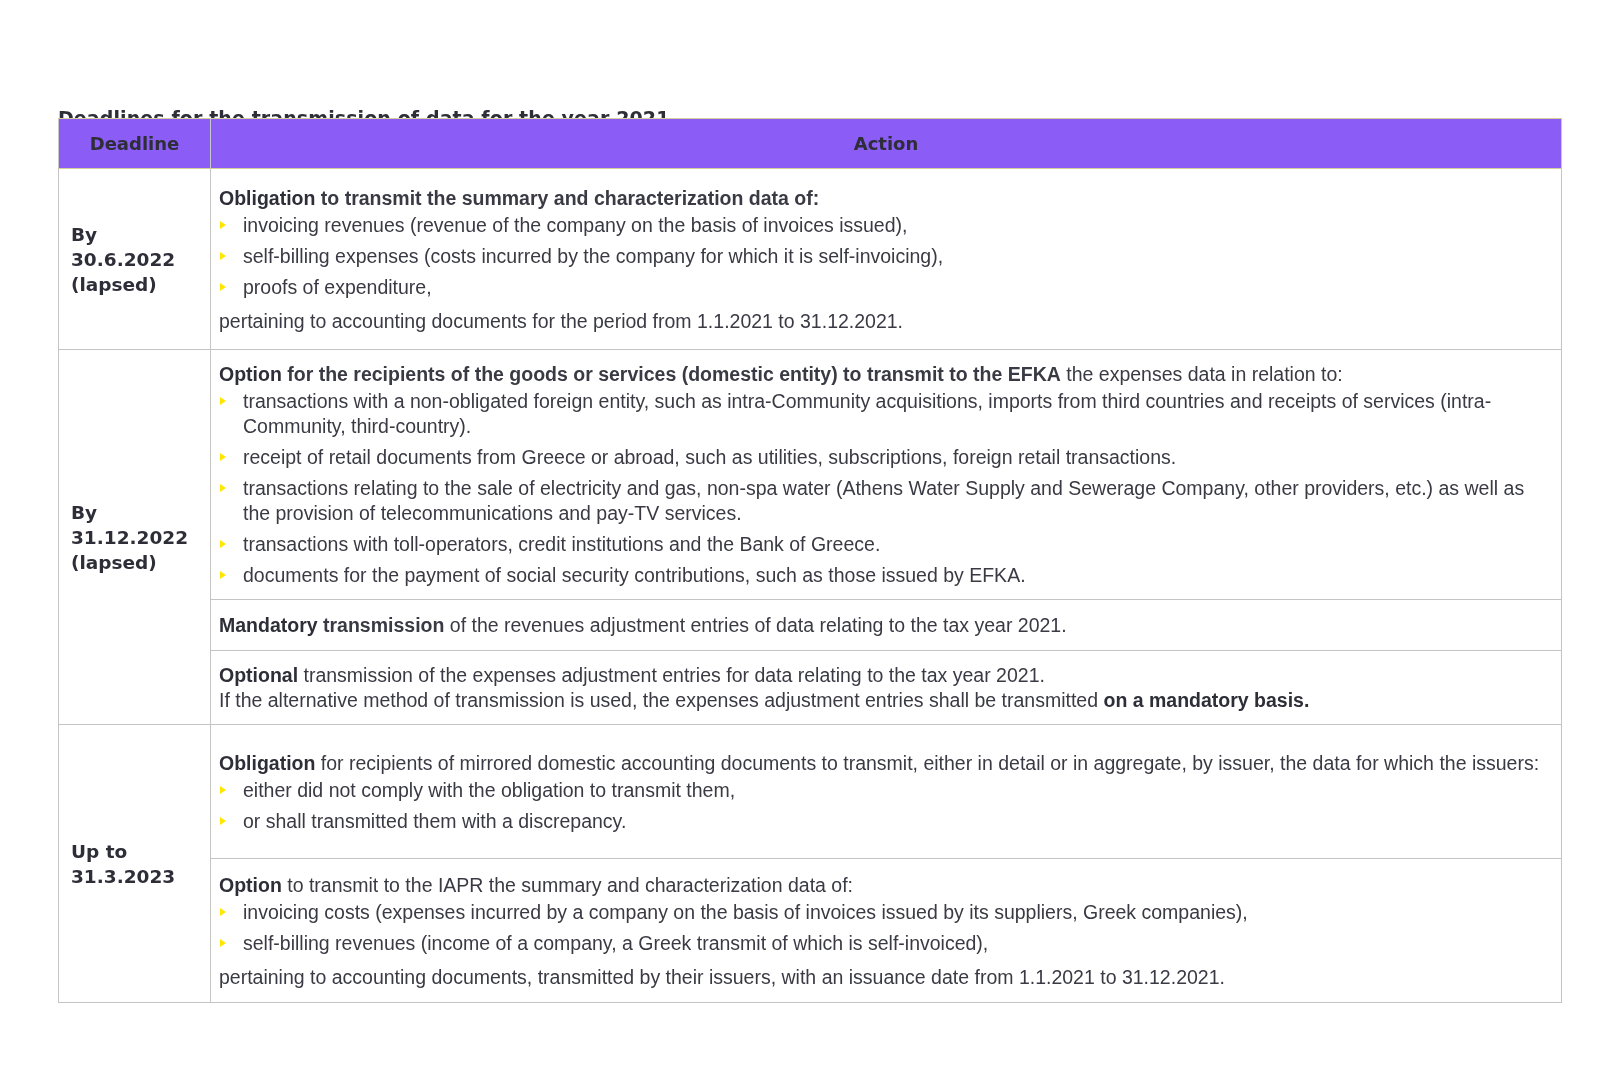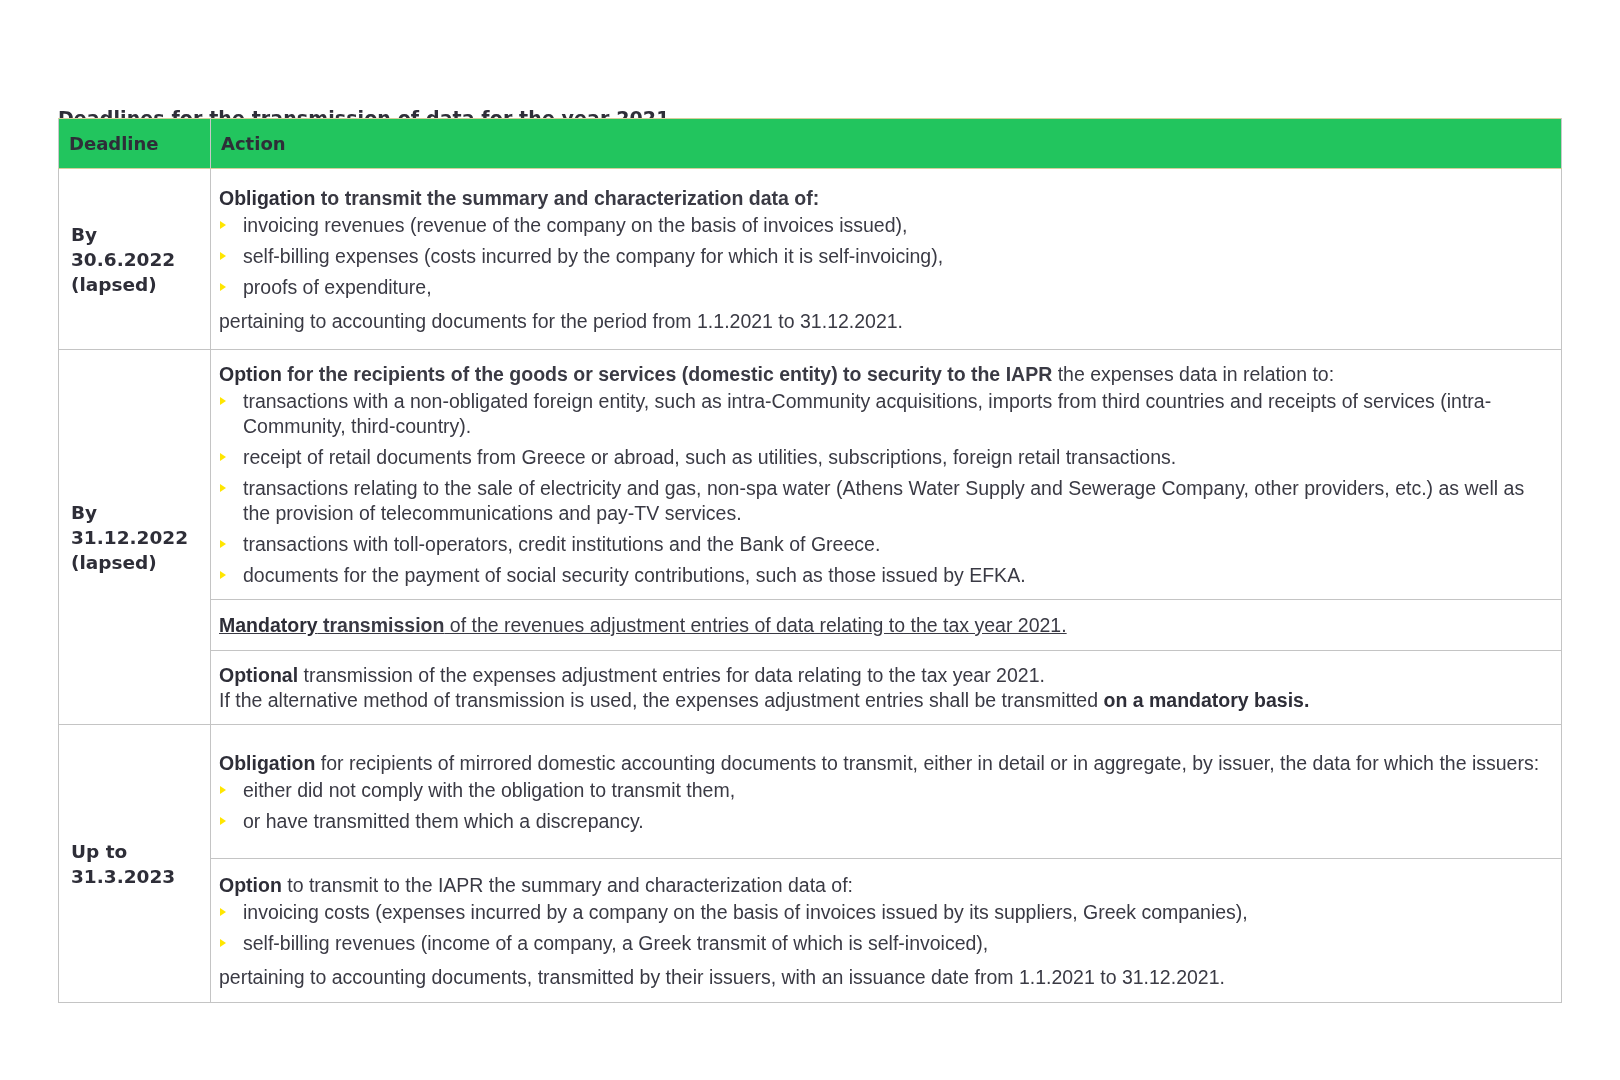--- a/index.html
+++ b/index.html
@@ -11,22 +11,22 @@
   .page-title {
     position: absolute; left: 58px; top: 66px;
     font-size: 19px; font-weight: bold; color: #2e2e38; letter-spacing: 0.1px; margin-top: 41px;
   }
   table.deadlines {
     position: absolute; left: 58px; top: 118px; width: 1504px;
     border-collapse: collapse; table-layout: fixed;
   }
   table.deadlines col.c1 { width: 152px; }
   table.deadlines th {
-    background: #22c55e; text-align: left; font-weight: bold;
-    font-size: 18px; color: #2e2e38; padding: 0 10px; height: 49px;
+    background: #8b5cf6; text-align: center; font-weight: bold;
+    font-size: 18px; color: #2e2e38; padding: 0 4px; height: 49px;
     border: 1px solid #c9c9c9; border-top: 1px solid #d4cf9a; border-bottom: 1px solid #d4cf9a;
   }
   table.deadlines td {
     border: 1.5px solid #c4c4c4; vertical-align: middle;
     font-family: "Liberation Sans", "DejaVu Sans", sans-serif;
     font-size: 19.5px; line-height: 25px; color: #3a3a44;
     padding: 12px 12px 11px 8px;
   }
   td.deadline-cell {
     font-family: "DejaVu Sans", sans-serif !important;
@@ -39,21 +39,21 @@
   ul.bl li { position: relative; padding-left: 24px; margin: 0 0 6px 0; }
   ul.bl li:last-child { margin-bottom: 0; }
   ul.bl li .bullet {
     position: absolute; left: 1px; top: 8px; width: 0; height: 0;
     border-top: 4px solid transparent; border-bottom: 4px solid transparent;
     border-left: 6px solid #ffe600;
   }
   .after { margin-top: 9px; }
   .row1 td { height: 150px; }
   .r2a td.action { height: 220px; }
-  .r2b td.action { height: 27px; text-decoration: underline; }
+  .r2b td.action { height: 27px; }
   .r2c td.action { height: 50px; }
   .r3a td.action { height: 110px; }
   .r3b td.action { height: 120px; }
 </style>
 </head>
 <body>
 
 <div class="page-title">Deadlines for the transmission of data for the year 2021</div>
 
 <table class="deadlines">
@@ -86,21 +86,21 @@
       </td>
     </tr>
 
     <tr class="r2a">
       <td class="deadline-cell" rowspan="3">
         <div>By</div>
         <div>31.12.2022</div>
         <div>(lapsed)</div>
       </td>
       <td class="action">
-        <div><span class="b">Option</span><span class="semi"> for the recipients of the goods or services (domestic entity) to security to the IAPR</span><span> the expenses data in relation to:</span></div>
+        <div><span class="b">Option</span><span class="semi"> for the recipients of the goods or services (domestic entity) to transmit to the EFKA</span><span> the expenses data in relation to:</span></div>
         <ul class="bl">
           <li><span class="bullet"></span><span>transactions with a non-obligated foreign entity, such as intra-Community acquisitions, imports from third countries and receipts of services (intra-Community, third-country).</span></li>
           <li><span class="bullet"></span><span>receipt of retail documents from Greece or abroad, such as utilities, subscriptions, foreign retail transactions.</span></li>
           <li><span class="bullet"></span><span>transactions relating to the sale of electricity and gas, non-spa water (Athens Water Supply and Sewerage Company, other providers, etc.) as well as the provision of telecommunications and pay-TV services.</span></li>
           <li><span class="bullet"></span><span>transactions with toll-operators, credit institutions and the Bank of Greece.</span></li>
           <li><span class="bullet"></span><span>documents for the payment of social security contributions, such as those issued by EFKA.</span></li>
         </ul>
       </td>
     </tr>
     <tr class="r2b">
@@ -117,21 +117,21 @@
 
     <tr class="r3a">
       <td class="deadline-cell" rowspan="2">
         <div>Up to</div>
         <div>31.3.2023</div>
       </td>
       <td class="action">
         <div><span class="b">Obligation</span><span> for recipients of mirrored domestic accounting documents to transmit, either in detail or in aggregate, by issuer, the data for which the issuers:</span></div>
         <ul class="bl">
           <li><span class="bullet"></span><span>either did not comply with the obligation to transmit them,</span></li>
-          <li><span class="bullet"></span><span>or have transmitted them which a discrepancy.</span></li>
+          <li><span class="bullet"></span><span>or shall transmitted them with a discrepancy.</span></li>
         </ul>
       </td>
     </tr>
     <tr class="r3b">
       <td class="action">
         <div><span class="b">Option</span><span> to transmit to the IAPR the summary and characterization data of:</span></div>
         <ul class="bl">
           <li><span class="bullet"></span><span>invoicing costs (expenses incurred by a company on the basis of invoices issued by its suppliers, Greek companies),</span></li>
           <li><span class="bullet"></span><span>self-billing revenues (income of a company, a Greek transmit of which is self-invoiced),</span></li>
         </ul>

